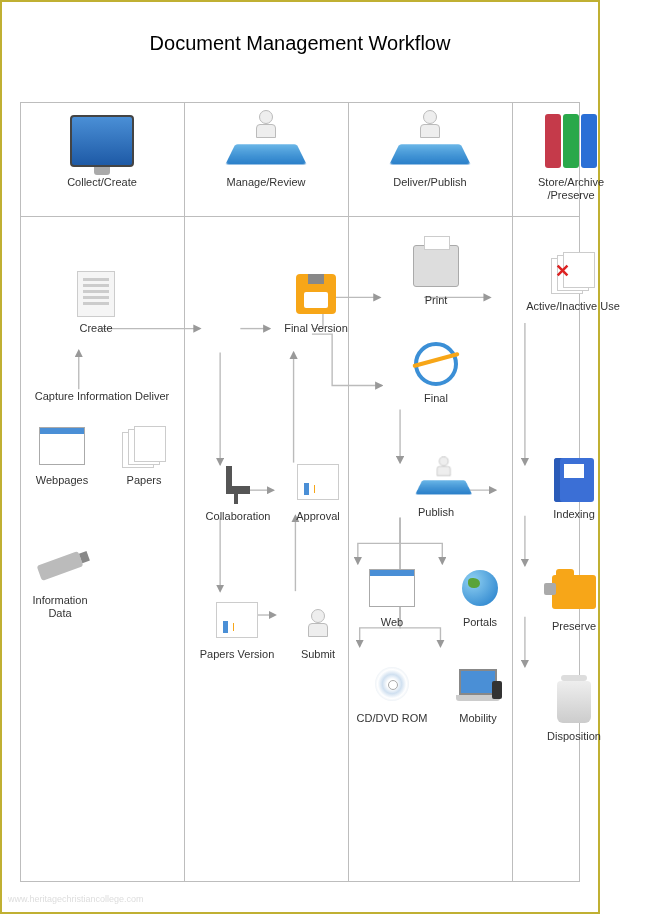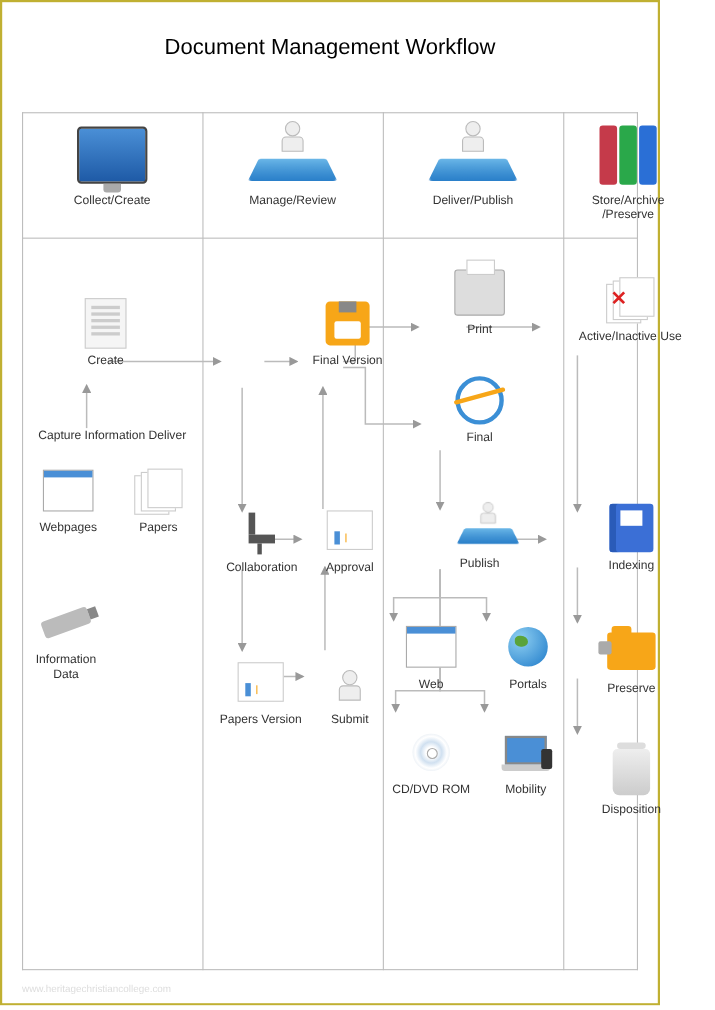--- a/index.html
+++ b/index.html
@@ -72,21 +72,21 @@
   .chair .seat{position:absolute;bottom:10px;left:8px;width:24px;height:8px;background:#555;}
   .chair .back{position:absolute;bottom:18px;left:8px;width:6px;height:20px;background:#555;}
   .chair .leg{position:absolute;bottom:0;left:16px;width:4px;height:10px;background:#555;}
   .pages{width:44px;height:40px;position:relative;}
   .pages .pg{position:absolute;width:30px;height:34px;background:#fff;border:1px solid #ccc;}
   .pages .pg:nth-child(1){left:0;top:6px;}
   .pages .pg:nth-child(2){left:6px;top:3px;}
   .pages .pg:nth-child(3){left:12px;top:0;}
   
   svg.arrows{position:absolute;left:0;top:0;width:100%;height:100%;pointer-events:none;}
-  .watermark{position:absolute;left:18px;bottom:8px;font-size:9px;color:#ddd;}
+  .watermark{position:absolute;left:6px;bottom:8px;font-size:9px;color:#ddd;}
 </style>
 </head>
 <body>
 
 <div class="frame">
   <div class="title">Document Management Workflow</div>
 
   <div class="grid">
 
     <div class="hline" style="top:0"></div>

